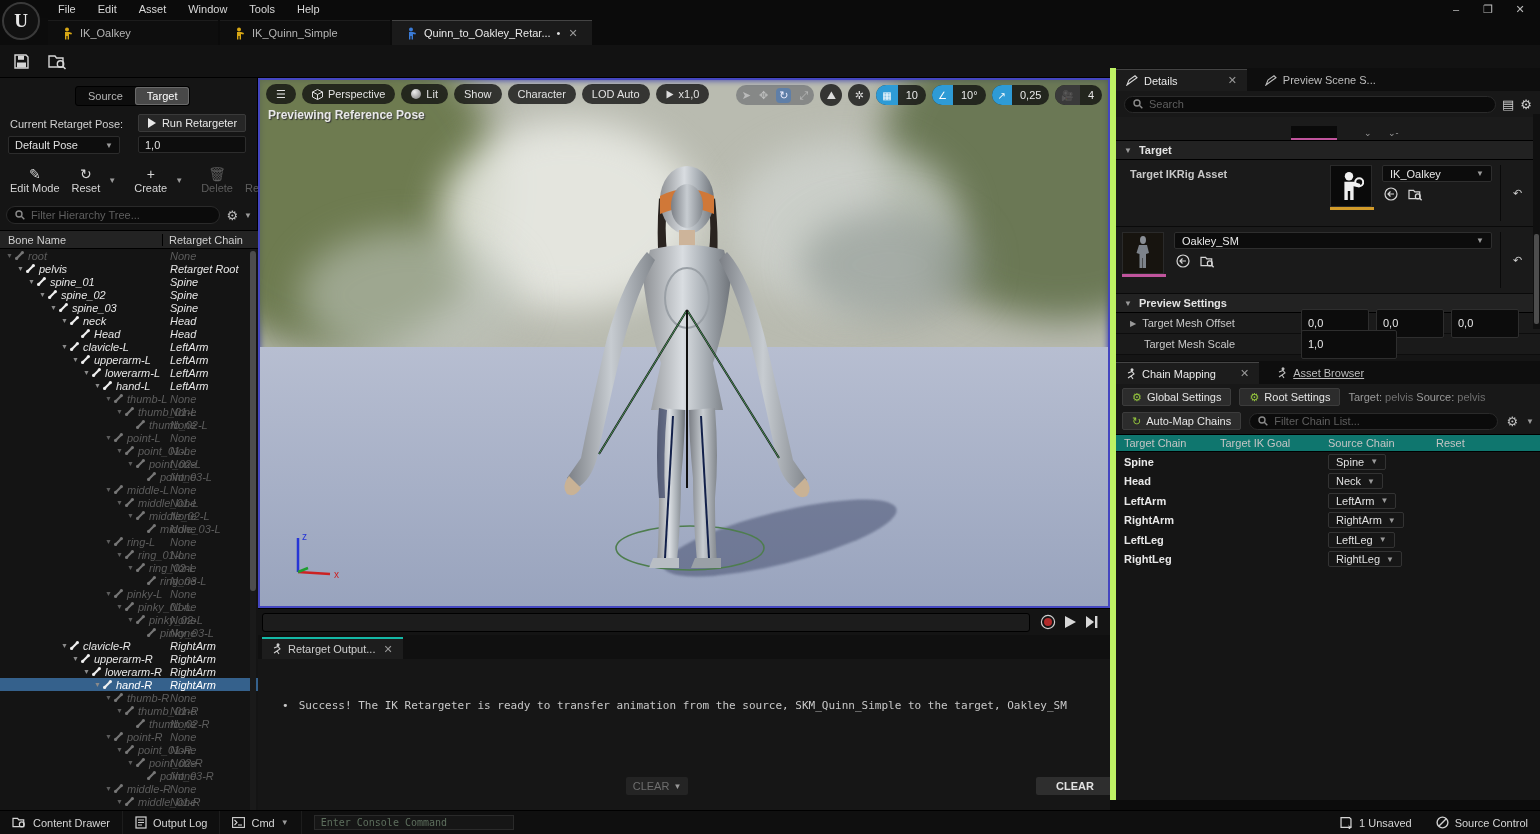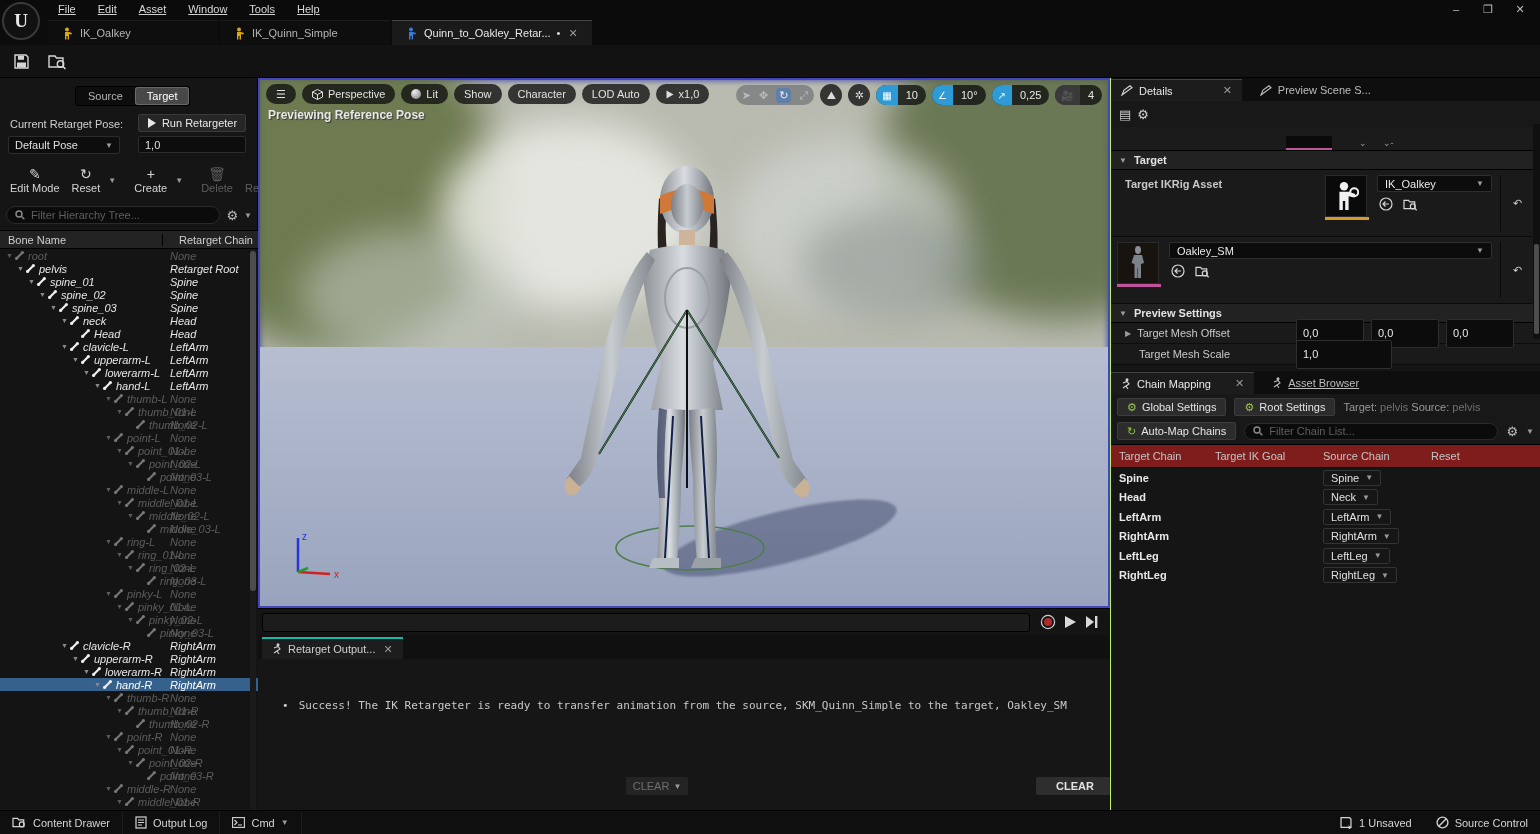--- a/index.html
+++ b/index.html
@@ -6,21 +6,21 @@
   html,body { width:1540px; height:834px; background:#0c0c0c; overflow:hidden;
     font-family:"Liberation Sans", sans-serif; color:#cfcfcf; font-size:11px;
     -webkit-font-smoothing:antialiased; }
   .abs { position:absolute; }
 
   
   #titlebar { position:absolute; left:0; top:0; width:1540px; height:18px; background:#0b0b0b; }
   #logo { position:absolute; left:2px; top:2px; width:38px; height:38px; border-radius:50%;
     border:2px solid #3a3a3a; background:#111; display:flex; align-items:center; justify-content:center;
     color:#e8e8e8; font-weight:bold; font-size:19px; font-family:"Liberation Serif", serif; }
-  #menus { position:absolute; left:48px; top:0; height:18px; display:flex; align-items:center; gap:2px;text-decoration:underline; }
+  #menus { position:absolute; left:48px; top:0; height:18px; display:flex; align-items:center; gap:2px; }
   .menu-item { padding:2px 10px; color:#d8d8d8; cursor:default; }
   #wincontrols { position:absolute; right:6px; top:0; height:18px; display:flex; align-items:center; gap:4px; }
   .winbtn { width:28px; height:16px; display:flex; align-items:center; justify-content:center; color:#bbb; font-size:11px; }
 
   #tabbar { position:absolute; left:48px; top:18px; width:1492px; height:27px; background:#0b0b0b; display:flex; align-items:flex-end; }
   .asset-tab { height:25px; display:flex; align-items:center; gap:6px; padding:0 14px; color:#b5b5b5; background:#0e0e0e; margin-right:2px; border-top:1px solid #1c1c1c; min-width:170px; }
   .asset-tab.active { background:#1a1a1a; color:#e8e8e8; border-top:1px solid #444; }
   .tab-close { color:#999; margin-left:2px; }
   .dot { color:#ddd; }
 
@@ -40,21 +40,21 @@
   .ptool { display:flex; flex-direction:column; align-items:center; gap:1px; color:#d5d5d5; padding:2px 4px; }
   .ptool .glyph { font-size:14px; line-height:14px; }
   .ptool.dim { color:#5e5e5e; }
   .ptool .lbl { white-space:nowrap; }
   .vsep { width:1px; height:30px; background:#2a2a2a; margin:0 3px; }
   .chev { color:#9a9a9a; font-size:8px; }
   #filter-row { position:absolute; left:0; top:124px; width:258px; height:26px; display:flex; align-items:center; padding:0 6px; gap:6px; }
   #filter-box { flex:1; height:18px; background:#0b0b0b; border:1px solid #2a2a2a; border-radius:9px; display:flex; align-items:center; gap:6px; padding:0 8px; color:#5f5f5f; }
   #tree-header { position:absolute; left:0; top:152px; width:258px; height:19px; background:#232323; border-top:1px solid #000; border-bottom:1px solid #000; display:flex; align-items:center; color:#cfcfcf; }
   #tree-header .c1 { padding-left:8px; width:162px; }
-  #tree-header .c2 { border-left:1px solid #000; padding-left:16px; }
+  #tree-header .c2 { border-left:1px solid #000; padding-left:6px; }
   #bone-tree { position:absolute; left:0; top:171px; width:258px; height:561px; overflow:hidden; background:#141414; }
   .bone-row { position:relative; height:13px; display:flex; align-items:center; white-space:nowrap; }
   .bone-row .arrow { color:#8a8a8a; font-size:7px; width:8px; display:inline-block; }
   .bone-row .bname { font-style:italic; }
   .bone-row .bchain { position:absolute; left:170px; font-style:italic; }
   .bone-row.g .bname, .bone-row.g .bchain, .bone-row.g .arrow { color:#5c5c5c; }
   .bone-row.w .bname, .bone-row.w .bchain { color:#e6e6e6; }
   .bone-row.sel { background:#35618c; }
   .bone-row.sel .bname, .bone-row.sel .bchain { color:#fff; }
   .bone-ico { display:inline-flex; width:11px; margin-right:3px; }
@@ -84,21 +84,21 @@
 
   
   #output { position:absolute; left:258px; top:635px; width:852px; height:175px; background:#161616; }
   #output-tabs { height:24px; background:#101010; display:flex; align-items:flex-end; }
   #output-tab { height:22px; background:#1d1d1d; display:flex; align-items:center; gap:6px; padding:0 10px; margin-left:4px; color:#cfcfcf; border-top:2px solid #14b8a6; }
   #output-msg { margin:40px 0 0 24px; font-family:"DejaVu Sans Mono", monospace; font-size:11px; color:#c8c8c8; display:flex; gap:10px; }
   #page-btn { position:absolute; left:368px; top:142px; width:62px; height:18px; background:#242424; border-radius:2px; color:#6e6e6e; display:flex; align-items:center; justify-content:center; gap:4px; }
   #clear-btn { position:absolute; left:778px; top:142px; width:78px; height:18px; background:#2e2e2e; border-radius:2px; color:#e2e2e2; display:flex; align-items:center; justify-content:center; font-weight:bold; }
 
   
-  #right-panel { position:absolute; left:1110px; top:78px; width:430px; height:732px; background:#151515; border-left:1px solid #bef264; }
+  #right-panel { position:absolute; left:1110px; top:68px; width:430px; height:732px; background:#151515; border-left:6px solid #bef264; }
   #details-tabs { height:23px; background:#0e0e0e; display:flex; align-items:flex-end; }
   .dtab { height:22px; display:flex; align-items:center; gap:6px; padding:0 10px; color:#bdbdbd; min-width:120px; }
   .dtab.active { background:#1c1c1c; color:#e8e8e8; border-top:1px solid #444; }
   #search-row { height:26px; display:flex; align-items:center; gap:6px; padding:0 8px; background:#181818; }
   #search-box { flex:1; height:17px; background:#0b0b0b; border:1px solid #2a2a2a; border-radius:9px; display:flex; align-items:center; gap:6px; padding:0 8px; color:#5f5f5f; }
   #partial-row { height:24px; background:#1b1b1b; border-bottom:1px solid #000; position:relative; overflow:hidden; }
   #partial-thumb { position:absolute; left:175px; bottom:0; width:46px; height:14px; background:#0a0a0a; border-bottom:2px solid #c0549c; }
   .pchev { position:absolute; bottom:2px; color:#9a9a9a; font-size:9px; }
   .sect-head { height:19px; background:#222; border-bottom:1px solid #000; display:flex; align-items:center; gap:7px; padding-left:8px; color:#e3e3e3; font-weight:bold; }
   .sect-head .tri { color:#9a9a9a; font-size:8px; }
@@ -120,21 +120,21 @@
 
   
   #cm-tabs { height:23px; background:#0e0e0e; display:flex; align-items:flex-end; margin-top:6px; }
   #cm-toolbar1 { height:24px; display:flex; align-items:center; gap:8px; padding:2px 6px 0 6px; background:#181818; }
   .cm-btn { height:18px; background:#2c2c2c; border:1px solid #3c3c3c; border-radius:2px; display:flex; align-items:center; gap:5px; padding:0 9px; color:#e4e4e4; }
   .green { color:#96c83e; }
   #cm-srcline { color:#9a9a9a; }
   #cm-srcline .dim { color:#6f6f6f; }
   #cm-toolbar2 { height:26px; display:flex; align-items:center; gap:8px; padding:0 6px; background:#181818; }
   #cm-filter { flex:1; height:17px; background:#0b0b0b; border:1px solid #2a2a2a; border-radius:9px; display:flex; align-items:center; gap:6px; padding:0 8px; color:#5f5f5f; }
-  #cm-table-head { height:24px; background:#7f1d1d; border-top:1px solid #000; border-bottom:1px solid #000; display:flex; align-items:center; color:#c4c4c4; }
+  #cm-table-head { height:18px; background:#0f766e; border-top:1px solid #000; border-bottom:1px solid #000; display:flex; align-items:center; color:#c4c4c4; }
   .cmh1{width:104px;padding-left:8px;} .cmh2{width:108px;} .cmh3{width:108px;} .cmh4{flex:1;}
   .cm-row { height:19.5px; display:flex; align-items:center; }
   .cm-target { width:212px; padding-left:8px; color:#e8e8e8; font-weight:bold; }
   .cm-combo { height:16px; background:#161616; border:1px solid #333; border-radius:2px; display:flex; align-items:center; gap:6px; padding:0 7px; color:#e0e0e0; }
 
   
   #statusbar { position:absolute; left:0; top:810px; width:1540px; height:24px; background:#0f0f0f; border-top:1px solid #000; display:flex; align-items:center; }
   .sb-item { display:flex; align-items:center; gap:6px; padding:0 12px; color:#d5d5d5; height:100%; border-right:1px solid #1d1d1d; }
   #console-input { width:200px; height:15px; background:#161616; border:1px solid #2a2a2a; color:#5d6e5d; font-family:"DejaVu Sans Mono", monospace; font-size:10px; display:flex; align-items:center; padding:0 6px; }
   #sb-right { margin-left:auto; display:flex; align-items:center; height:100%; }
@@ -1012,20 +1012,27 @@
       <span class="tab-close" style="margin-left:44px;">✕</span>
     </div>
     <div class="dtab" style="margin-left:8px;">
       <svg width="12" height="11" viewBox="0 0 12 11">
           <path d="M1 10 L3 5 L9 0.8 L11 2.8 L5 7 Z" fill="none" stroke="#bdbdbd" stroke-width="1.1"></path>
         </svg>
       <span>Preview Scene S...</span>
     </div>
   </div>
   <div id="search-row">
+    <div id="search-box">
+      <svg width="10" height="10" viewBox="0 0 10 10">
+          <circle cx="4" cy="4" r="3" fill="none" stroke="#8a8a8a" stroke-width="1.4"></circle>
+          <line x1="6.3" y1="6.3" x2="9.3" y2="9.3" stroke="#8a8a8a" stroke-width="1.4"></line>
+        </svg>
+      <span>Search</span>
+    </div>
     <span style="color:#cfcfcf;font-size:13px;">▤</span>
     <span style="color:#cfcfcf;font-size:13px;">⚙</span>
   </div>
 
   <div id="partial-row">
     <div id="partial-thumb"></div>
     <span class="pchev" style="left:248px;">⌄</span>
     <span class="pchev" style="left:272px;">⌄-</span>
   </div>
 
@@ -1241,20 +1248,23 @@
     <span>Output Log</span>
   </div>
   <div class="sb-item">
     <svg width="13" height="11" viewBox="0 0 13 11">
         <rect x="0.6" y="0.6" width="11.8" height="9.8" fill="none" stroke="#d5d5d5" stroke-width="1.1"></rect>
         <path d="M2.5 3 L5 5.5 L2.5 8 M6 8 H10" stroke="#d5d5d5" stroke-width="1.1" fill="none"></path>
       </svg>
     <span>Cmd</span>
     <span class="chev">▼</span>
   </div>
+  <div class="sb-item" style="border-right:none;">
+    <div id="console-input">Enter Console Command</div>
+  </div>
   <div id="sb-right">
     <div class="sb-item" style="border-right:none;">
       <svg width="14" height="13" viewBox="0 0 17 17">
           <path d="M2 2h11l2 2v11H2z" fill="none" stroke="#d5d5d5" stroke-width="1.6"></path>
           <path d="M12 11 l1.2 2.6 2.8 .3 -2 1.9 .5 2.8 -2.5 -1.4" fill="#d5d5d5"></path>
         </svg>
       <span>1 Unsaved</span>
     </div>
     <div class="sb-item" style="border-right:none;">
       <svg width="13" height="13" viewBox="0 0 13 13">

